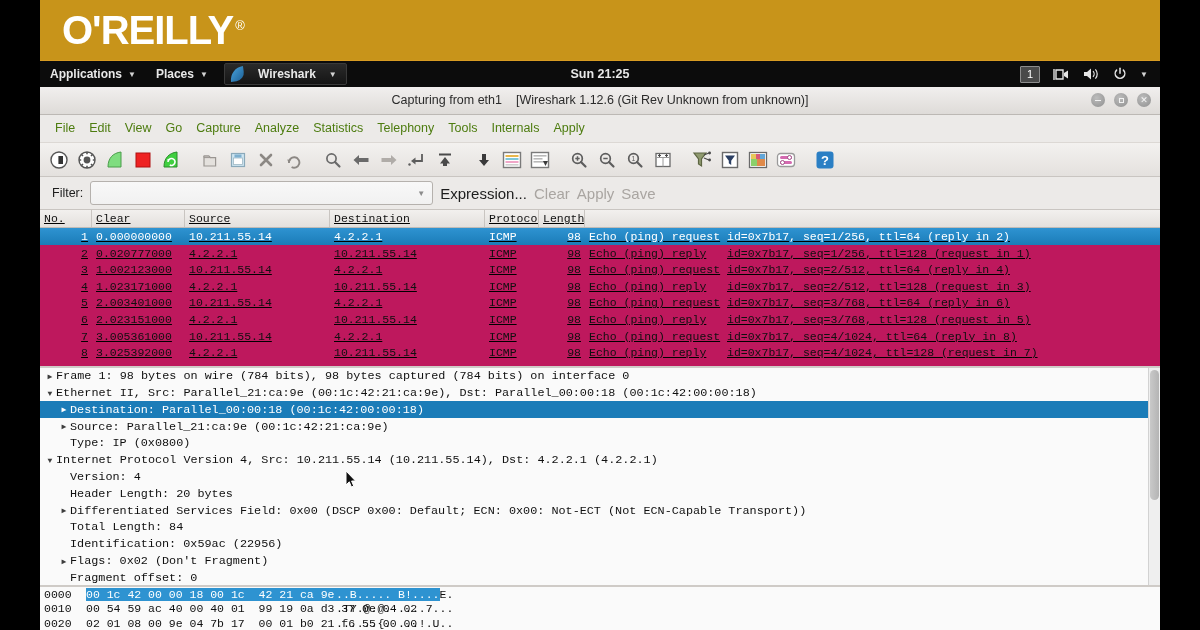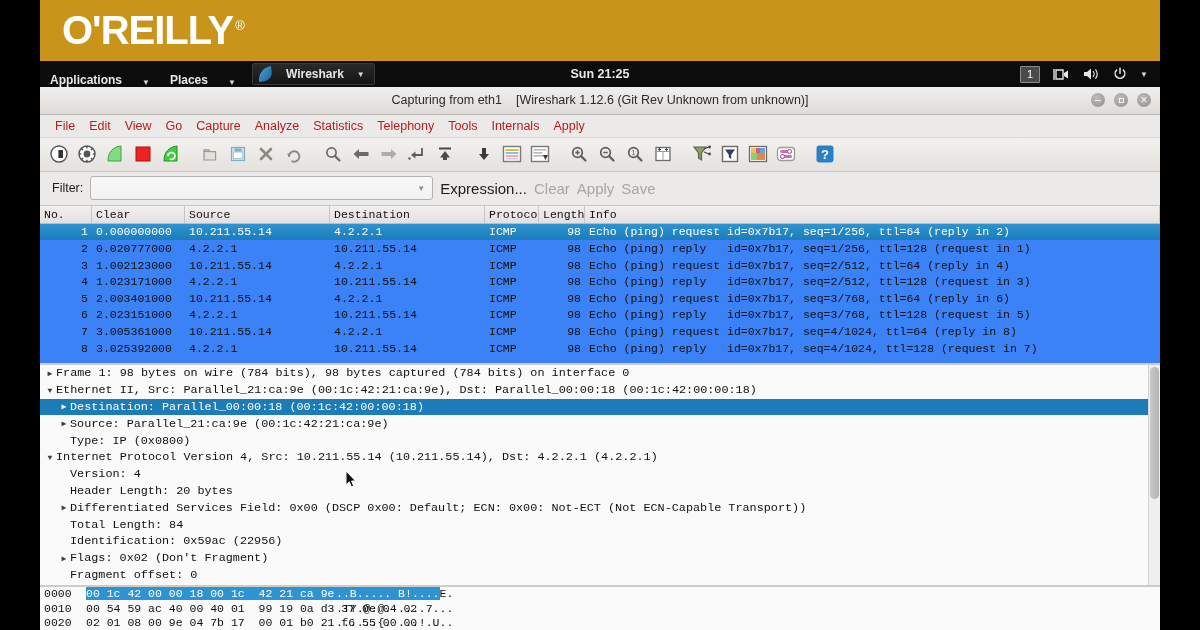--- a/index.html
+++ b/index.html
@@ -30,21 +30,21 @@
     margin-left:2px;
   }
 
   
   .gnome-panel {
     height:27px; background:#0c0c0c; color:#e8e8e8;
     display:flex; align-items:center; font-size:12px;
     border-top:1px solid #d79b22;
     position:relative;
   }
-  .gp-item { padding:0 10px; display:flex; align-items:flex-end; gap:20px; height:100%; }
+  .gp-item { padding:0 10px; display:flex; align-items:center; gap:6px; height:100%; }
   .gp-item.appmenu { font-weight:bold; }
   .caret { font-size:8px; opacity:.9; }
   .gp-task {
     display:flex; align-items:center; gap:13px; height:22px;
     background:linear-gradient(#2a2a2a,#151515);
     border:1px solid #3a3a3a; border-radius:2px; padding:0 9px 0 4px;
     margin-left:6px; font-weight:bold; font-size:12px;
   }
   .shark-fin {
     width:16px; height:16px; position:relative; overflow:hidden; flex:none;
@@ -80,22 +80,22 @@
   .wb {
     width:14px;height:14px;border-radius:50%;
     background:radial-gradient(circle at 40% 35%, #bdbdbd, #8f8f8f);
     display:flex;align-items:center;justify-content:center;color:#f5f5f5;font-size:9px;line-height:1;
   }
   .wb i { font-style:normal; display:block; }
   .wb .bar { width:6px;height:1.5px;background:#f2f2f2; }
   .wb .sq  { width:5px;height:5px;border:1.5px solid #f2f2f2; }
 
   .ws-menubar {
-    height:23px; background:#eceae8; display:flex; align-items:center;
-    padding-left:8px; font-size:12.5px; color:#b91c1c; border-bottom:1px solid #dcd8d4;
+    height:29px; background:#eceae8; display:flex; align-items:center;
+    padding-left:8px; font-size:12.5px; color:#4d7c0f; border-bottom:1px solid #dcd8d4;
   }
   .ws-menubar > div { padding:2px 7px; }
 
   .ws-toolbar {
     height:34px; background:linear-gradient(#f3f1ef,#e4e1de);
     border-bottom:1px solid #c9c5c1;
     display:flex; align-items:center; padding:0 6px; gap:2px;
   }
   .tb { width:26px;height:26px;display:flex;align-items:center;justify-content:center;position:relative;}
   .tb svg { display:block; }
@@ -114,21 +114,21 @@
   }
   .filter-input .txt { flex:1; font-size:12px; color:#111; }
   .filter-combo-arrow {
     width:14px;height:100%;display:flex;align-items:center;justify-content:center;
     color:#8b8b8b; font-size:8px;
   }
   .fb-btn { font-size:15px; }
   .fb-btn.dim { color:#a9a5a1; }
 
   
-  .pane-list { background:#3b82f6; position:relative; }
+  .pane-list { background:#be185d; position:relative;text-decoration:underline; }
   .plist-head {
     display:flex; height:18px; align-items:stretch;
     background:linear-gradient(#f2f0ee,#e3e0dd); border-bottom:1px solid #bfbbb7;
     font-family:"Liberation Mono", monospace; font-size:11.5px; color:#111;
   }
   .plist-head > div {
     border-right:1px solid #c9c5c1; padding:1px 4px; display:flex; align-items:center;
     overflow:hidden; white-space:nowrap;
   }
   .c-no   { width:52px; }
@@ -471,21 +471,20 @@
       </div>
 
       <div class="pane-list" style="height: 157.8px;">
         <div class="plist-head">
           <div class="c-no">No.</div>
           <div class="c-time">Clear</div>
           <div class="c-src">Source</div>
           <div class="c-dst">Destination</div>
           <div class="c-proto">Protocol</div>
           <div class="c-len">Length</div>
-          <div class="c-info">Info</div>
         </div>
         <div id="packet-rows">
             <div class="prow sel">
               <div class="c-no">1</div>
               <div class="c-time">0.000000000</div>
               <div class="c-src">10.211.55.14</div>
               <div class="c-dst">4.2.2.1</div>
               <div class="c-proto">ICMP</div>
               <div class="c-len">98</div>
               <div class="c-info">

